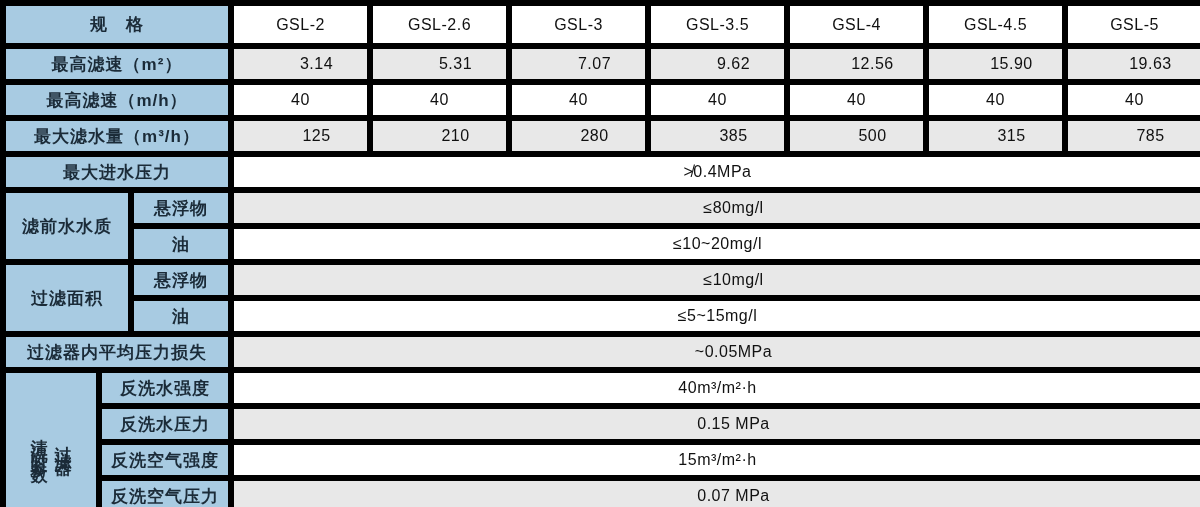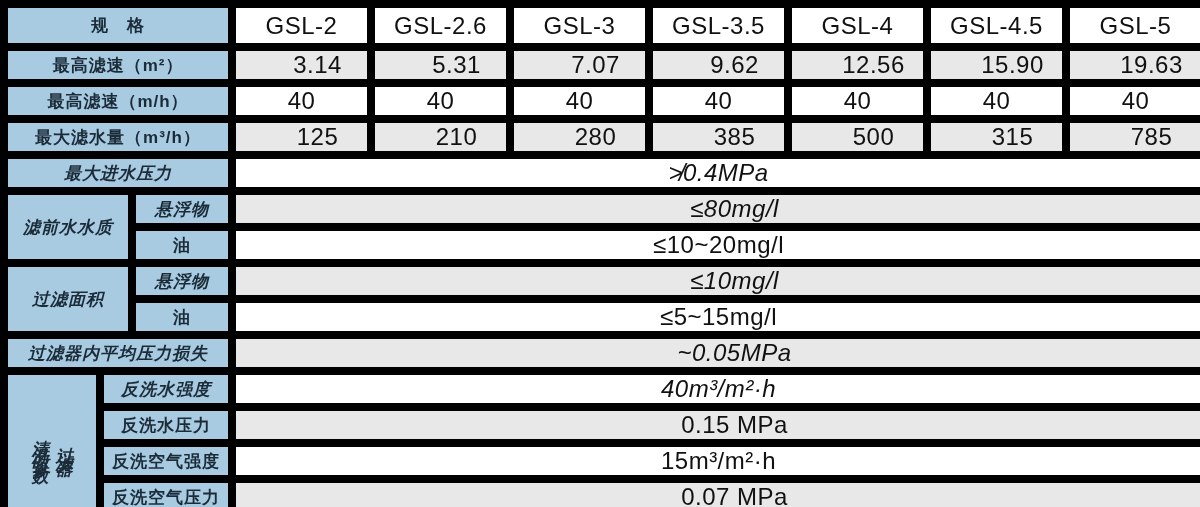--- a/index.html
+++ b/index.html
@@ -5,46 +5,46 @@
   html, body { margin: 0; padding: 0; background: #ffffff; }
   body { width: 1200px; font-family: "Liberation Sans", "DejaVu Sans", sans-serif; }
 
   table.spec {
     border-collapse: collapse;
     table-layout: fixed;
     width: 1200px;
     border: 3px solid #383838;
   }
   td {
-    border: 8px solid #000000;
+    border: 6px solid #000000;
     box-sizing: border-box;
     text-align: center;
     vertical-align: middle;
     padding: 0;
     overflow: hidden;
     color: #111111;
   }
   tr { height: 36px; }
   tr.hdr { height: 43px; }
 
   td.lbl {
     background: #a8cbe2;
     font-weight: 600;
     font-size: 17px;
     letter-spacing: 1px;
     color: #1b2b38;
   }
   td.val {
     background: #ffffff;
-    font-size: 24px;
+    font-size: 16px;
     font-weight: 400;
     letter-spacing: 0.5px;
   }
   tr.alt td.val { background: #e8e8e8; padding-left: 32px; }
-  tr.sec td { border-top-width: 3px; font-style: italic; }
+  tr.sec td { border-top-width: 3px; }
 
   td.vcell { padding: 4px 0; }
   .vwrap {
     display: flex;
     flex-direction: row;
     align-items: center;
     justify-content: center;
     gap: 7px;
     height: 100%;
   }

